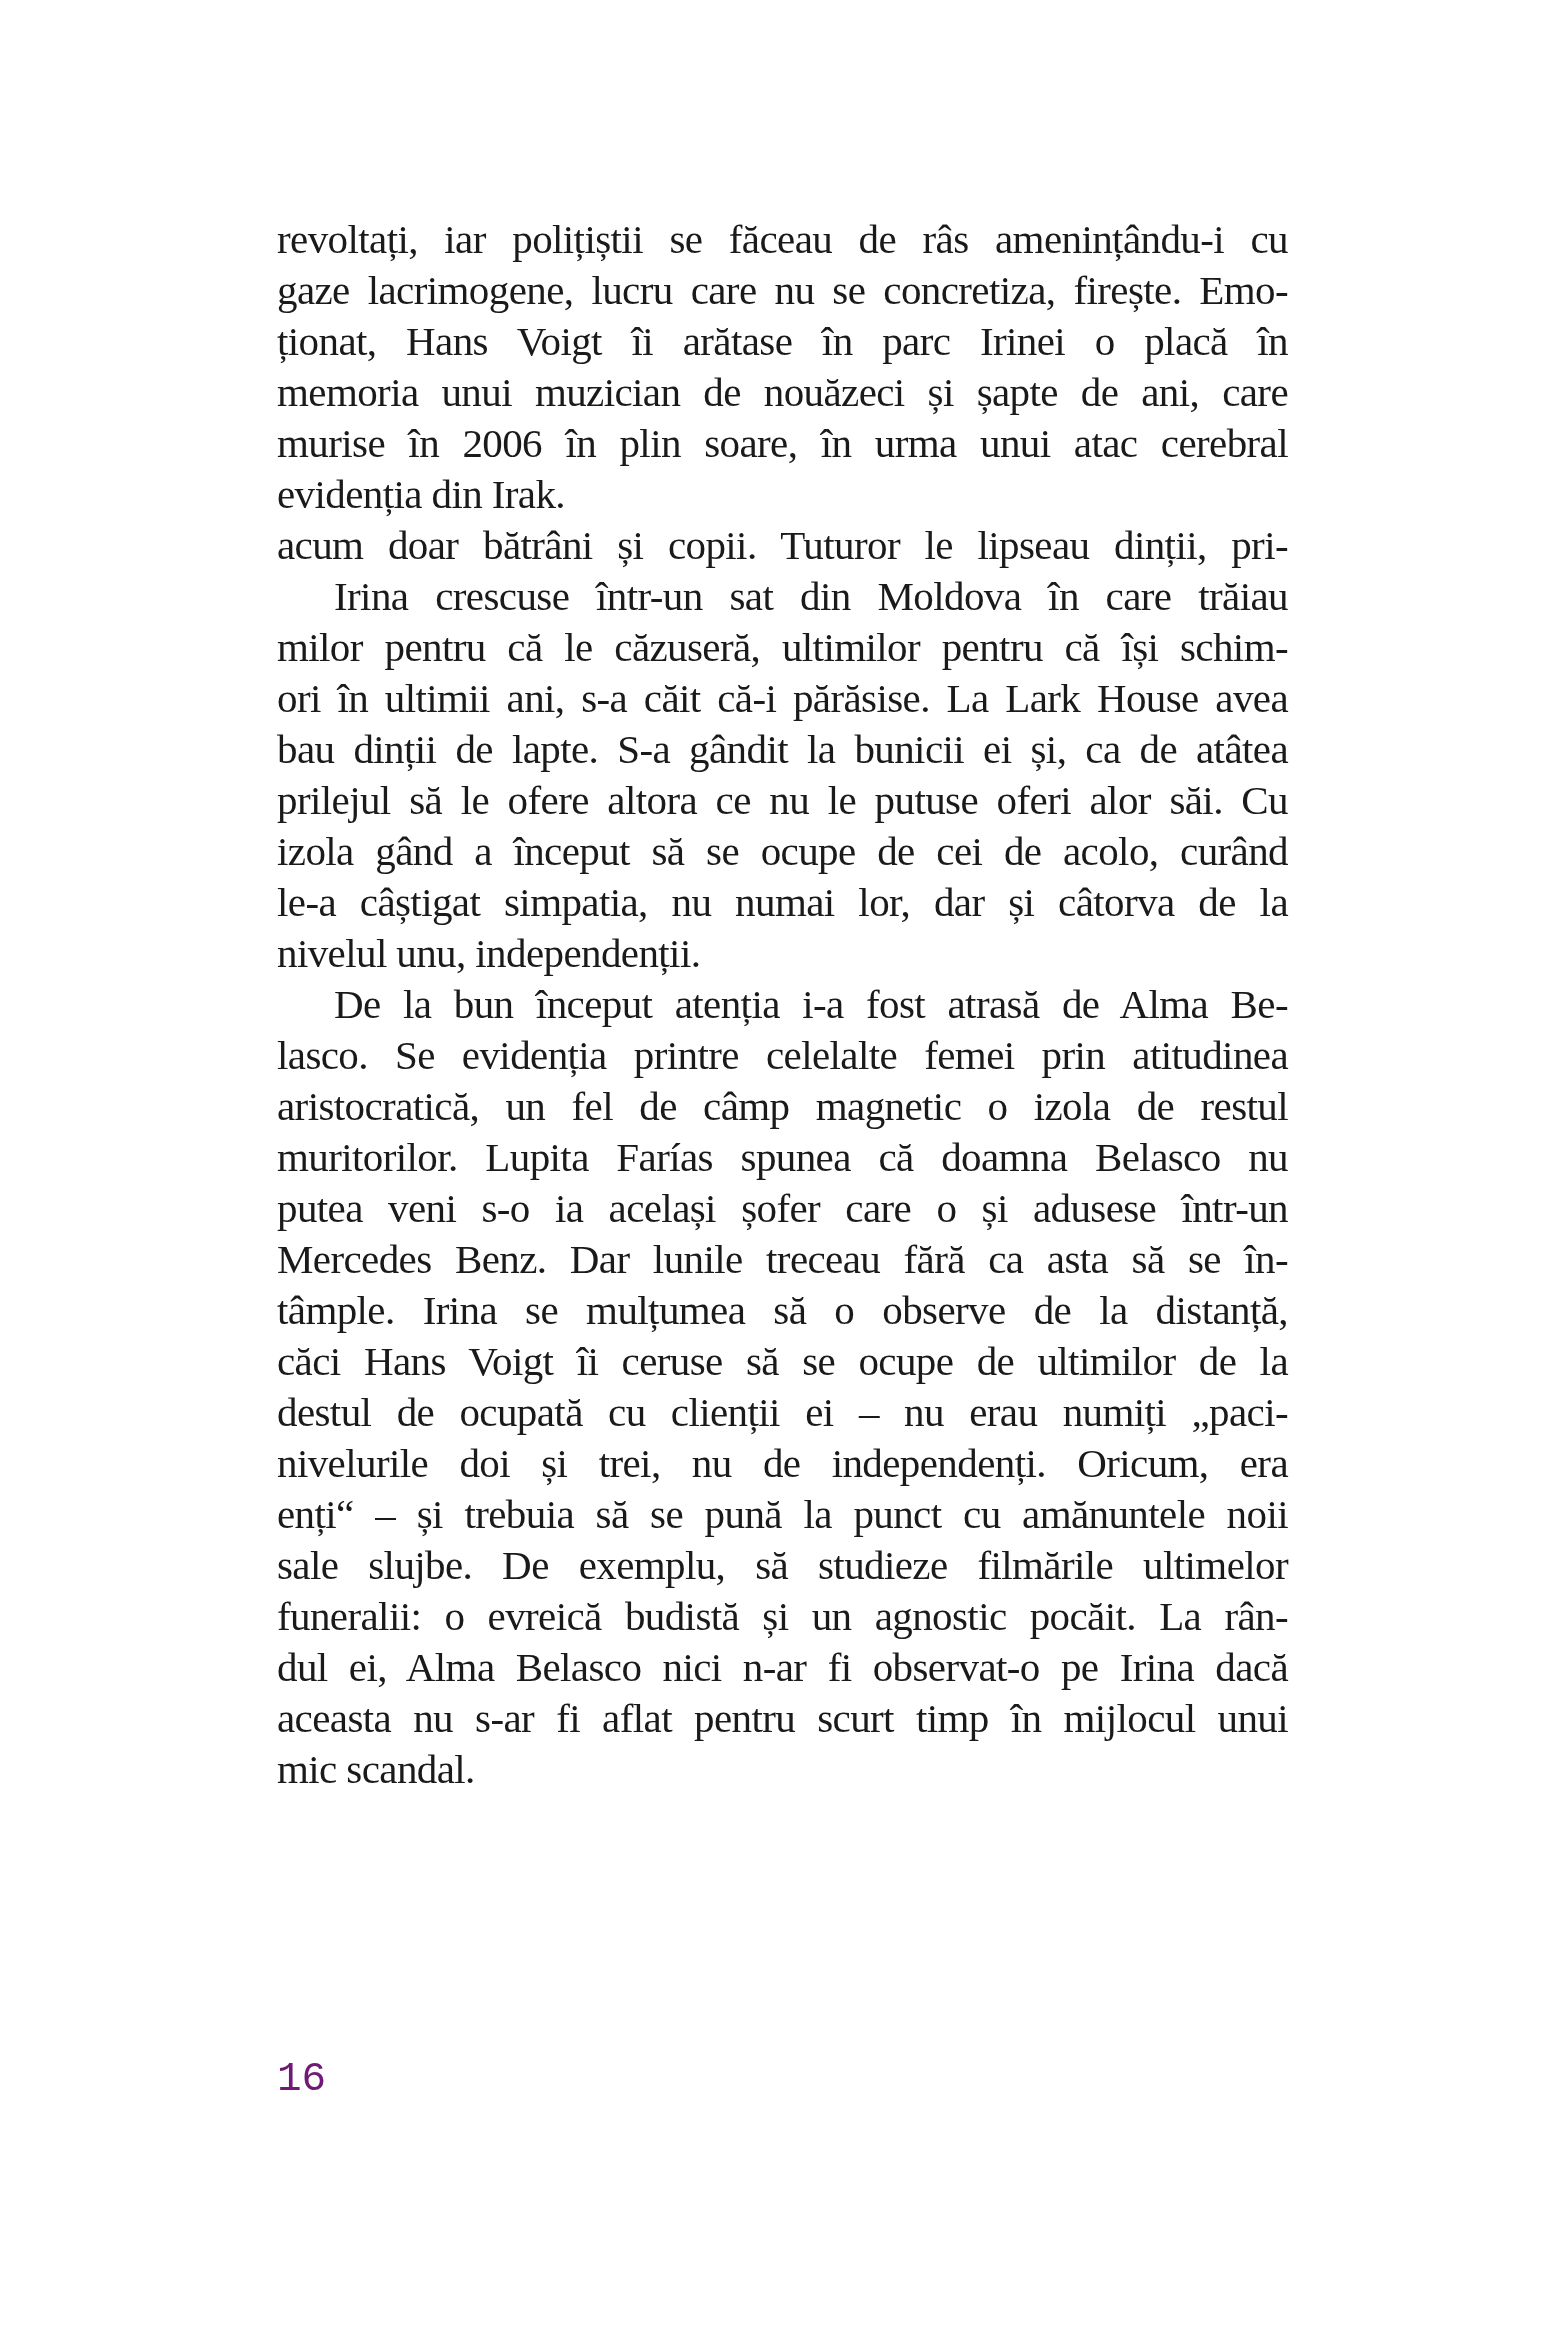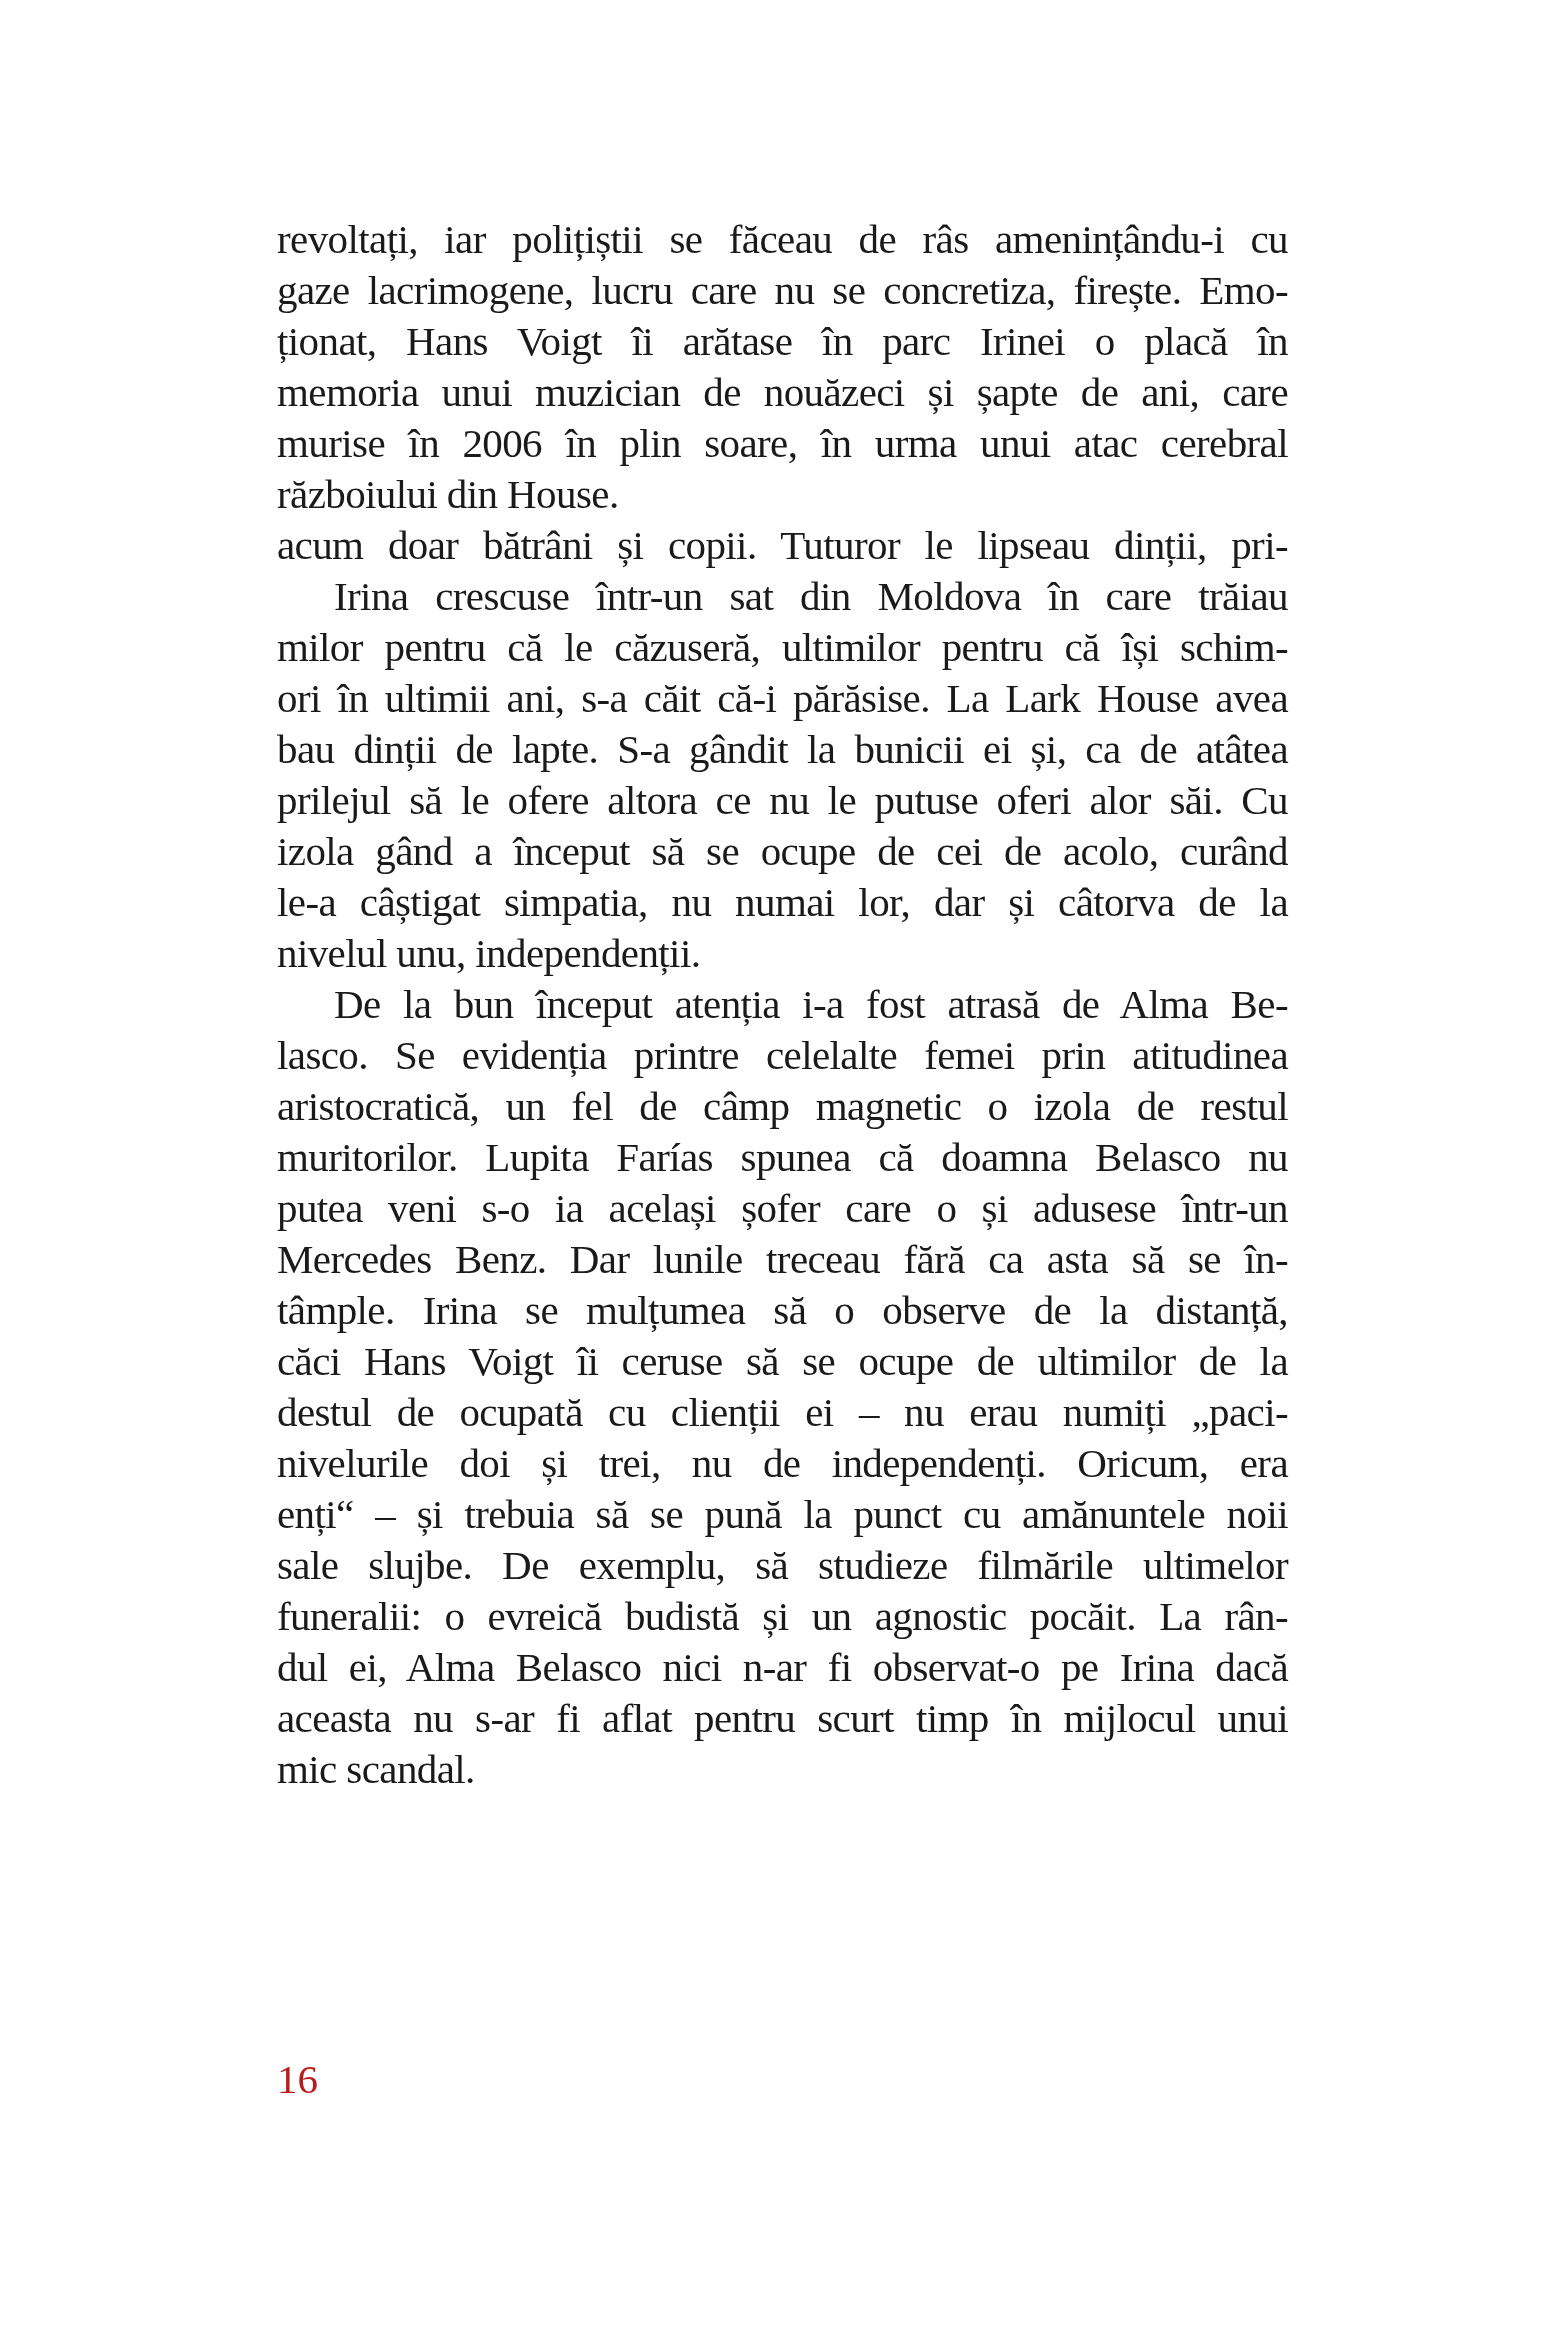--- a/index.html
+++ b/index.html
@@ -12,36 +12,36 @@
   .line {
     display: block; height: 51px; line-height: 51px;
     font-size: 41px; white-space: nowrap;
     text-align: justify; text-align-last: justify;
     letter-spacing: -0.6px;
   }
   .line.last { text-align-last: left; }
   .line.indent { padding-left: 57px; }
   .page-number {
     position: absolute; left: 277px; top: 2054px;
-    font-family: Liberation Serif, serif;
-    font-size: 41px; color: #b91c1c; line-height: 51px;
+    font-family: Liberation Mono, monospace;
+    font-size: 41px; color: #701a75; line-height: 51px;
   }
 </style>
 </head>
 <body>
 
 <div class="page">
 
   <div>
     <span class="line">revoltați, iar polițiștii se făceau de râs amenințându-i cu</span>
     <span class="line">gaze lacrimogene, lucru care nu se concretiza, firește. Emo-</span>
     <span class="line">ționat, Hans Voigt îi arătase în parc Irinei o placă în</span>
     <span class="line">memoria unui muzician de nouăzeci și șapte de ani, care</span>
     <span class="line">murise în 2006 în plin soare, în urma unui atac cerebral</span>
-    <span class="line last">războiului din House.</span>
+    <span class="line last">evidenția din Irak.</span>
   </div>
 
   <div>
     <span class="line">acum doar bătrâni și copii. Tuturor le lipseau dinții, pri-</span>
     <span class="line indent">Irina crescuse într-un sat din Moldova în care trăiau</span>
     <span class="line">milor pentru că le căzuseră, ultimilor pentru că își schim-</span>
     <span class="line">ori în ultimii ani, s-a căit că-i părăsise. La Lark House avea</span>
     <span class="line">bau dinții de lapte. S-a gândit la bunicii ei și, ca de atâtea</span>
     <span class="line">prilejul să le ofere altora ce nu le putuse oferi alor săi. Cu</span>
     <span class="line">izola gând a început să se ocupe de cei de acolo, curând</span>

